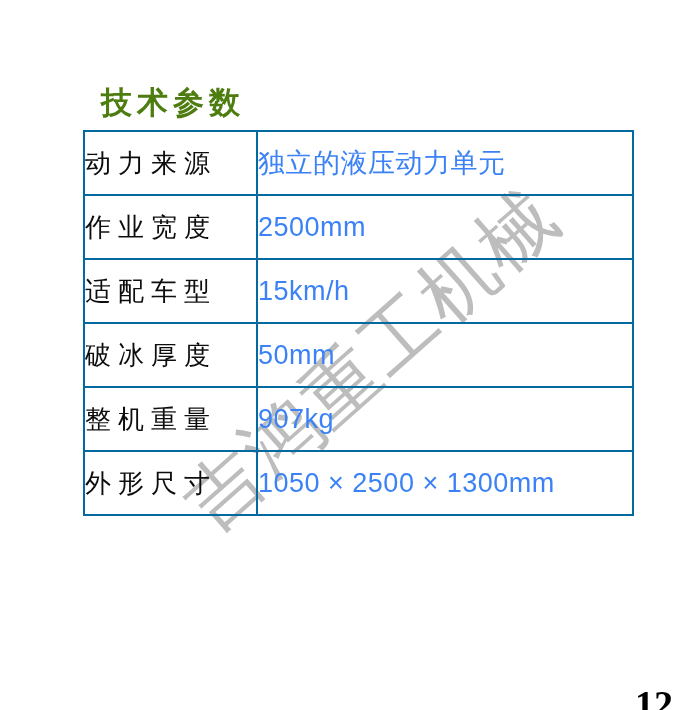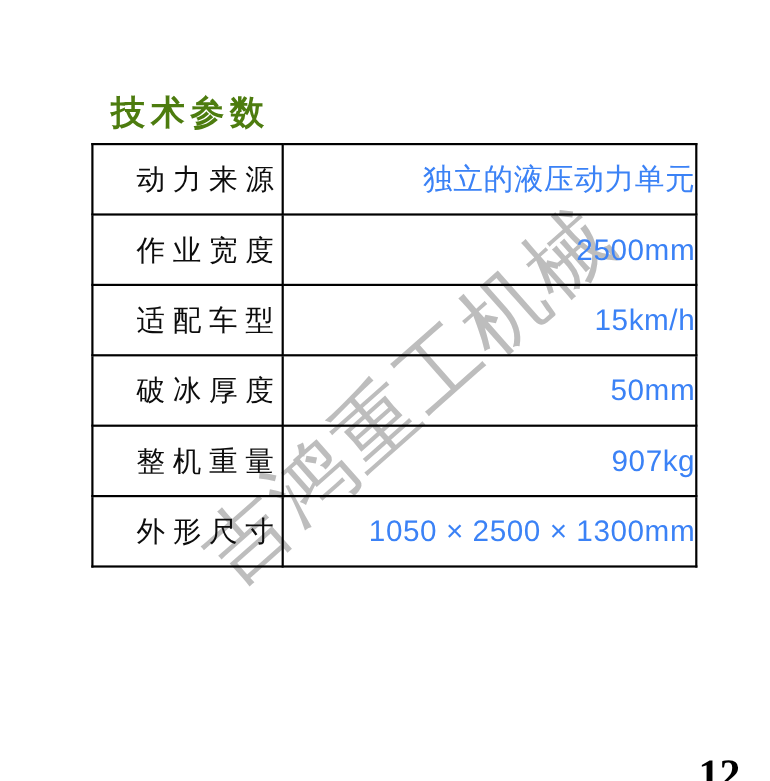--- a/index.html
+++ b/index.html
@@ -49,23 +49,23 @@
     position: absolute;
     left: 83px;
     top: 130px;
     width: 551px;
     border-collapse: collapse;
     table-layout: fixed;
     z-index: 2;
     background: transparent;
   }
   table.spec-table td {
-    border: 2px solid #000000;
+    border: 2px solid #0369a1;
     height: 62px;
-    text-align: right;
+    text-align: left;
     vertical-align: middle;
     background: transparent;
     padding: 0;
     margin-left: 24px;
   }
   td.spec-label {
     width: 171px;
     font-size: 26px;
     letter-spacing: 7px;
     padding-left: 7px; 

